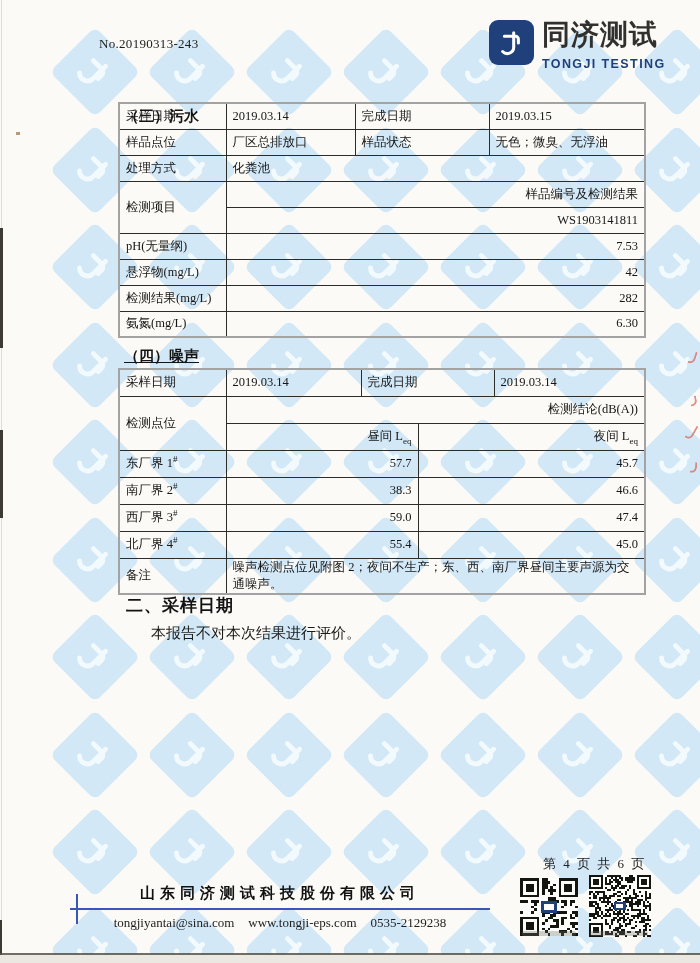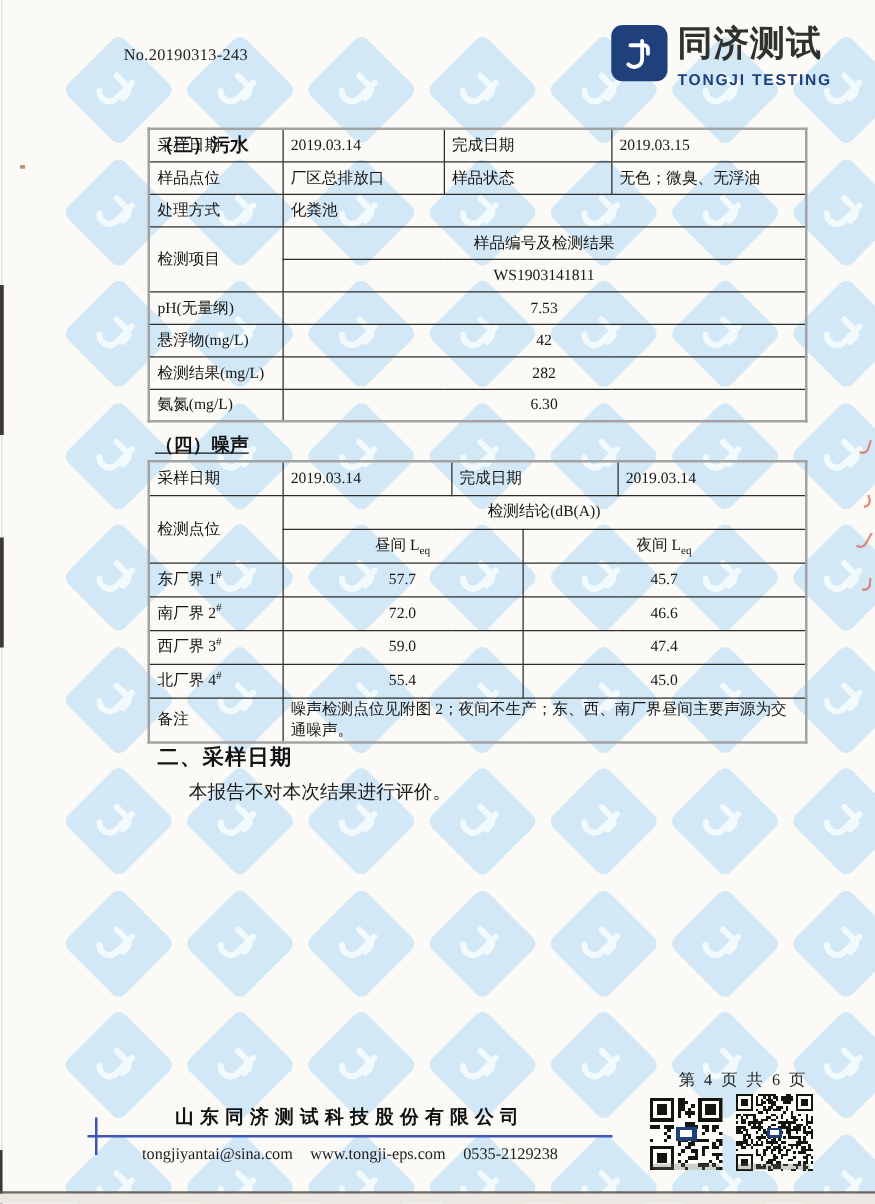--- a/index.html
+++ b/index.html
@@ -35,21 +35,21 @@
   
   table { border-collapse:collapse; table-layout:fixed; background:transparent; }
   .tbl { position:absolute; border:2px solid #a3a3a3; }
   .tbl td { border:1px solid #2c2c28; font-size:12.5px; color:#161616;
             padding:0 6px; height:26px; vertical-align:middle; background:transparent; }
   .t1 { left:118px; top:102px; width:526px; }
   .t2 { left:118px; top:368px; width:526px; }
   .t2 td { height:27px; }
   td.lbl { text-align:left; }
   td.val { text-align:left; }
-  td.ctr { text-align:center; }
+  td.ctr { text-align:right; }
   sub.eq { font-size:9px; }
   sup.hash { font-size:9px; }
 
   
   .h2 { position:absolute; left:126px; top:594px; font-family:"Liberation Sans","DejaVu Sans",sans-serif;
         font-weight:bold; font-size:17px; color:#121212; letter-spacing:1px; }
   .para { position:absolute; left:151px; top:624px; font-size:15px; color:#1a1a1a; }
 
   
   .page-ind { position:absolute; left:543px; top:855px; font-size:13px; color:#222; letter-spacing:2px; }
@@ -749,21 +749,21 @@
         <td class="ctr" colspan="2"><span>昼间 L</span><sub class="eq">eq</sub></td>
         <td class="ctr" colspan="2"><span>夜间 L</span><sub class="eq">eq</sub></td>
       </tr>
       <tr>
         <td class="lbl"><span>东厂界 1</span><sup class="hash">#</sup></td>
         <td class="ctr" colspan="2">57.7</td>
         <td class="ctr" colspan="2">45.7</td>
       </tr>
       <tr>
         <td class="lbl"><span>南厂界 2</span><sup class="hash">#</sup></td>
-        <td class="ctr" colspan="2">72.0</td>
+        <td class="ctr" colspan="2">38.3</td>
         <td class="ctr" colspan="2">46.6</td>
       </tr>
       <tr>
         <td class="lbl"><span>西厂界 3</span><sup class="hash">#</sup></td>
         <td class="ctr" colspan="2">59.0</td>
         <td class="ctr" colspan="2">47.4</td>
       </tr>
       <tr>
         <td class="lbl"><span>北厂界 4</span><sup class="hash">#</sup></td>
         <td class="ctr" colspan="2">55.4</td>

